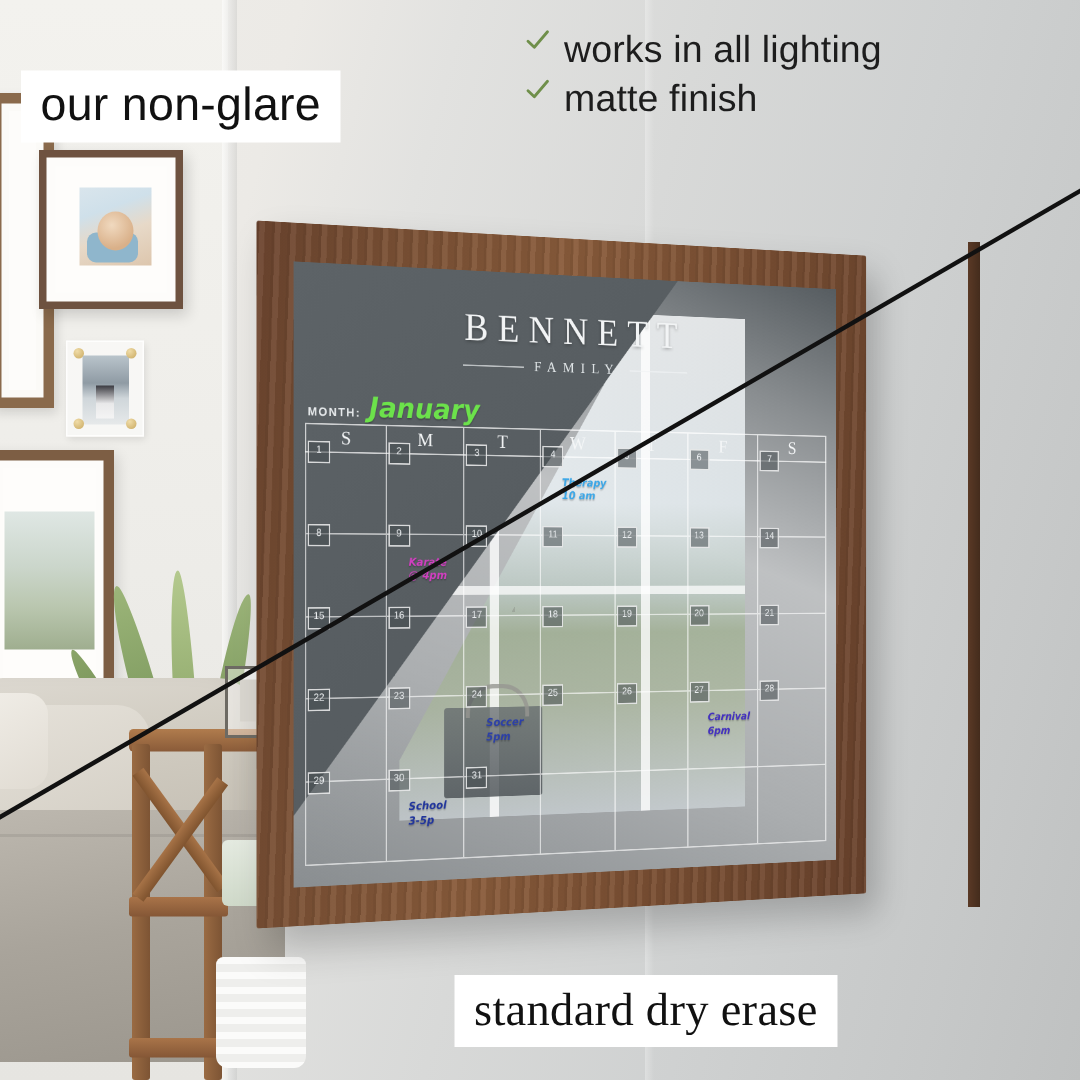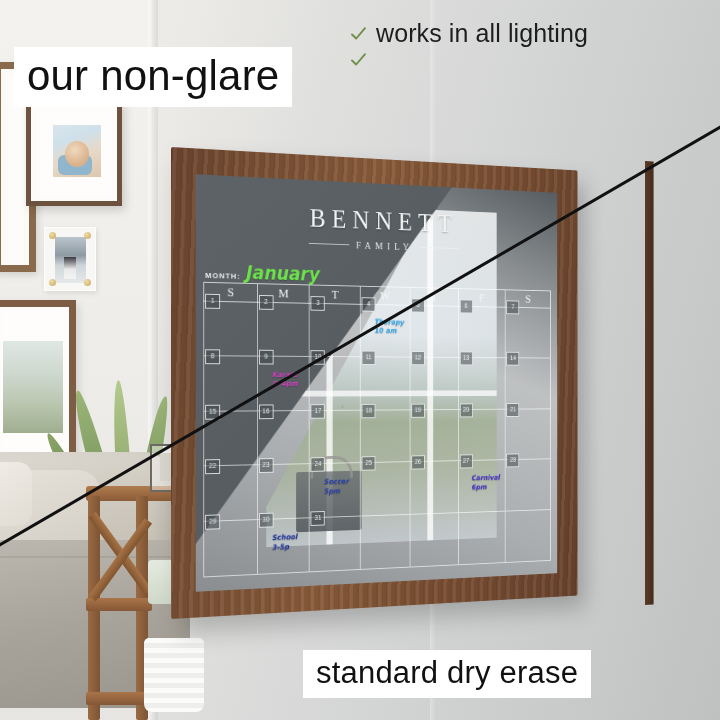--- a/index.html
+++ b/index.html
@@ -164,25 +164,25 @@
     text-shadow:0 1px 1px rgba(0,0,0,.25);}
 
   
   .split{position:absolute;left:-60px;top:-40px;width:880px;height:3px;background:#111;
     transform:rotate(-30.1deg);transform-origin:left center;
     left:-10px;top:549px;}
 
   
   .label{position:absolute;background:#fff;color:#111;
     font-family:"Liberation Sans",sans-serif;font-weight:400;white-space:nowrap;}
-  .label-tl{left:14px;top:47px;padding:5px 13px 7px;font-size:42px;letter-spacing:.2px;}
-  .label-br{left:303px;top:650px;padding:5px 13px 7px;font-size:31px;letter-spacing:.2px;}
+  .label-tl{left:14px;top:47px;padding:5px 13px 7px;font-size:31px;letter-spacing:.2px;}
+  .label-br{left:303px;top:650px;padding:5px 13px 7px;font-size:31px;letter-spacing:.2px;font-family:Liberation Serif, serif;}
 
   .bullets{position:absolute;left:350px;top:18px;display:flex;flex-direction:column;gap:2px;}
-  .bullet{display:flex;align-items:center;gap:9px;}
+  .bullet{display:flex;gap:9px;}
   .check{width:17px;height:17px;flex:none;}
   .check svg{display:block;}
   .btxt{font-size:25px;color:#1d1d1d;letter-spacing:.1px;line-height:1.22;}
 </style>
 </head>
 <body>
 
 <div class="stage">
 
   <div class="wall-main"></div>
@@ -416,16 +416,17 @@
           </svg>
         </span>
         <span class="btxt">works in all lighting</span>
       </div>
       <div class="bullet">
         <span class="check">
           <svg width="17" height="17" viewBox="0 0 17 17">
             <path d="M2 9.5 L6.2 13.5 L15 3.2" fill="none" stroke="#6f8f4a" stroke-width="1.9" stroke-linecap="round" stroke-linejoin="round"></path>
           </svg>
         </span>
+        <span class="btxt">matte finish</span>
       </div>
     </div>
 
 </div>
 
 </body></html>

